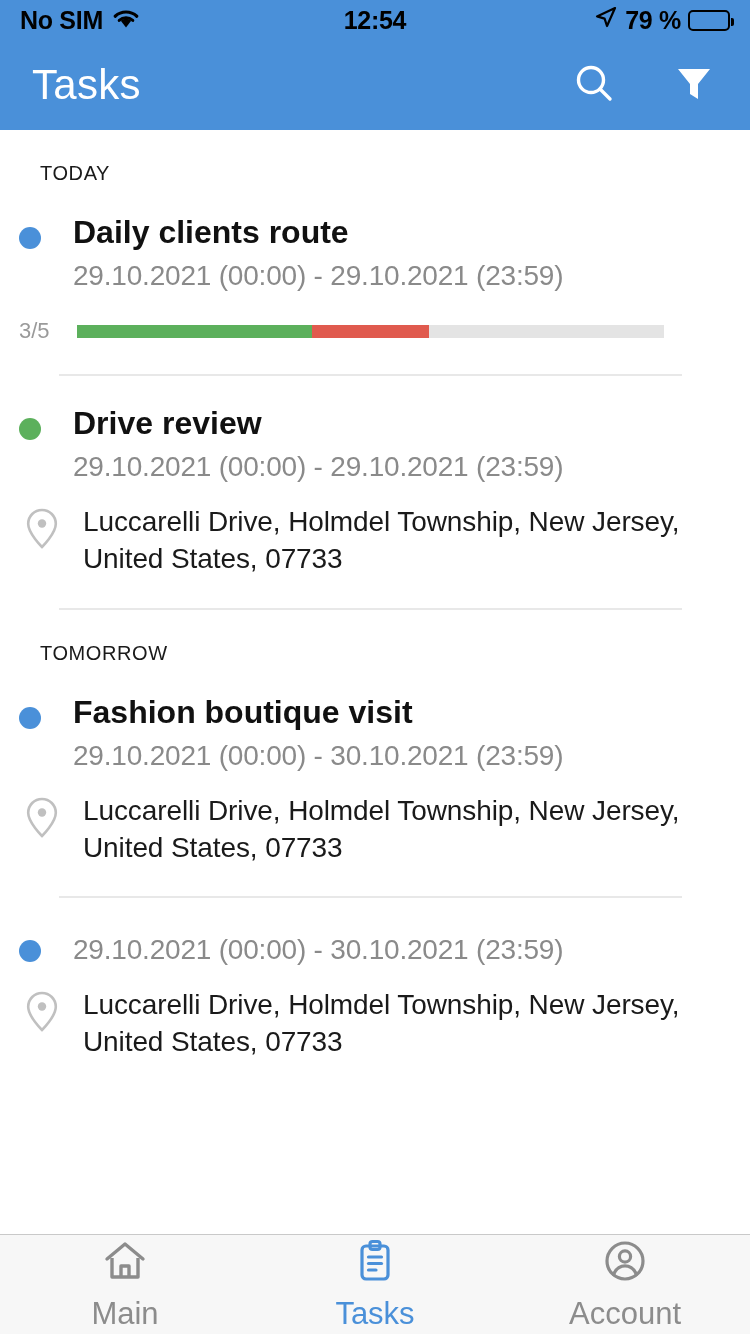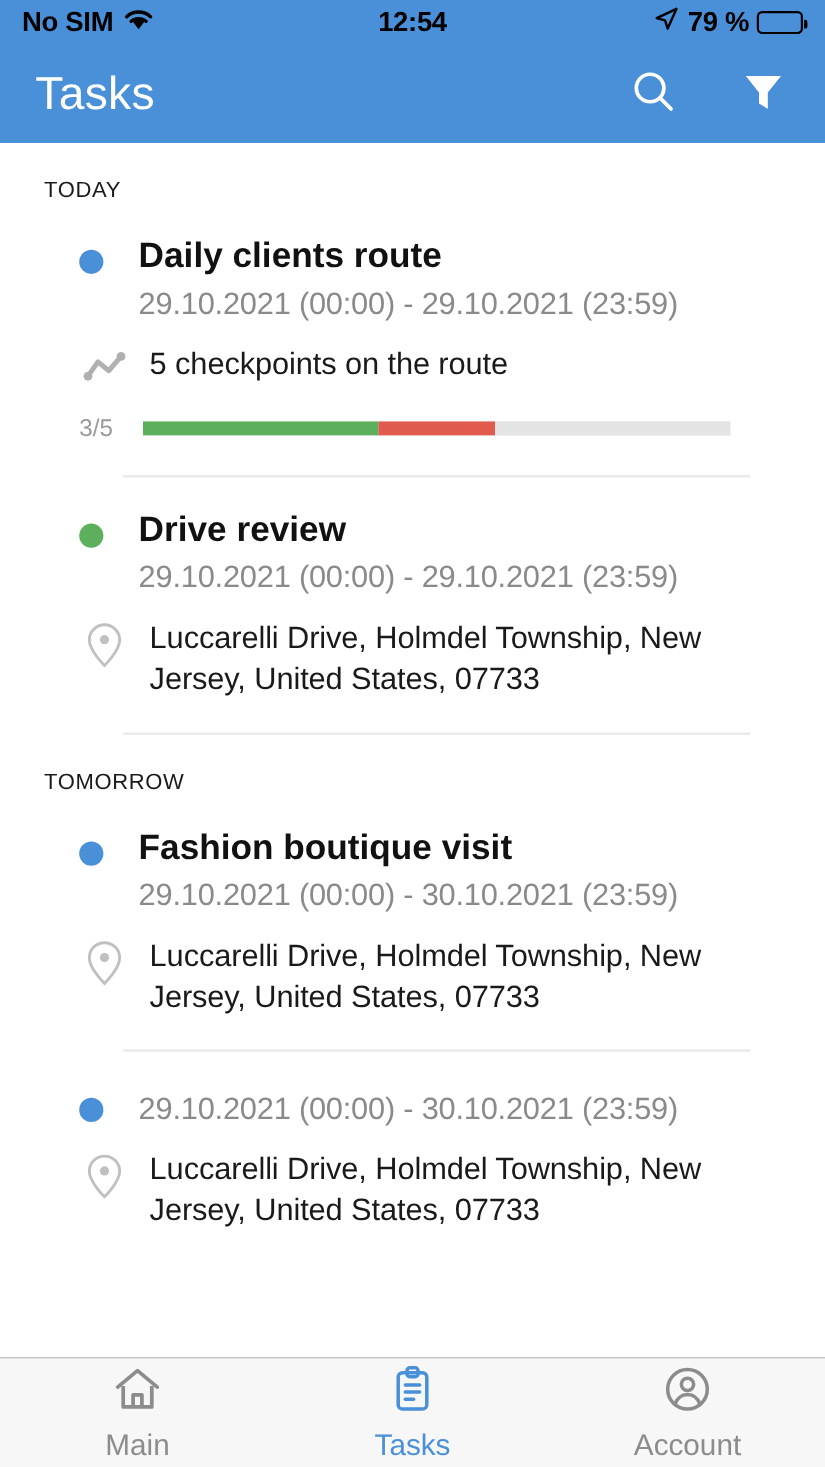--- a/index.html
+++ b/index.html
@@ -44,21 +44,21 @@
               width:48px; height:48px; cursor:pointer; }
 
   
   .content { position:absolute; top:130px; bottom:100px; left:0; right:0;
              background:#fff; overflow:hidden; }
   .section-title {
     font-size: 20px; color:#1a1a1a; letter-spacing:0.6px;
     padding: 32px 0 0 40px; font-weight:400;
   }
   .task {
-    padding: 28px 34px 0 40px; position:relative;margin-left:32px;
+    padding: 28px 34px 0 19px; position:relative;
   }
   .task-head { display:flex; align-items:flex-start; }
   .dot { width:22px; height:22px; border-radius:50%; margin-top:14px; flex:0 0 22px; }
   .task-text { margin-left:32px; }
   .task-title { font-size:32px; font-weight:700; color:#111; line-height:1.22; }
   .task-dates { font-size:28px; color:#8a8a8a; margin-top:8px; letter-spacing:-0.2px; }
 
   .task-meta { display:flex; align-items:flex-start; margin-top:20px; }
   .meta-icon { width:46px; flex:0 0 46px; display:flex; justify-content:center;
                padding-top:4px; }
@@ -75,21 +75,21 @@
   .divider { height:2px; background:#e8e8e8; margin:30px 34px 0 40px; }
 
   
   .tab-bar {
     position:absolute; bottom:0; left:0; right:0; height:100px;
     background:#f7f7f7; border-top:1px solid #c9c9c9;
     display:flex;
   }
   .tab { flex:1; display:flex; flex-direction:column; align-items:center;
          justify-content:center; gap:8px; cursor:pointer; }
-  .tab-label { font-size:27px; color:#8c8c8c; }
+  .tab-label { font-size:31px; color:#8c8c8c; }
   .tab.active .tab-label { color:#4a90d9; }
 </style>
 </head>
 <body>
 
 <div class="phone">
 
   <div class="status-bar">
     <div class="status-left">
       <span>No SIM</span>
@@ -141,30 +141,20 @@
     <div class="section-title">TODAY</div>
 
     <div class="task">
       <div class="task-head">
         <span class="dot" id="dot-0-0" style="background: rgb(74, 144, 217);"></span>
         <div class="task-text">
           <div class="task-title">Daily clients route</div>
           <div class="task-dates">29.10.2021 (00:00) - 29.10.2021 (23:59)</div>
         </div>
       </div>
-      <div class="task-meta">
-        <span class="meta-icon">
-          <svg width="40" height="34" viewBox="0 0 40 34">
-            <polyline points="5,26 14,13 24,21 35,8" fill="none" stroke="#b0b0b0" stroke-width="4.5" stroke-linecap="round" stroke-linejoin="round"></polyline>
-            <circle cx="5" cy="26" r="4" fill="#b0b0b0"></circle>
-            <circle cx="35" cy="8" r="4" fill="#b0b0b0"></circle>
-          </svg>
-        </span>
-        <div class="meta-text">5 checkpoints on the route</div>
-      </div>
       <div class="progress-row">
         <span class="progress-label">3/5</span>
         <span class="progress-track">
           <span class="seg-green" id="seg-green" style="width: 40%;"></span>
           <span class="seg-red" id="seg-red" style="width: 20%;"></span>
         </span>
       </div>
       <div class="divider"></div>
     </div>
 

